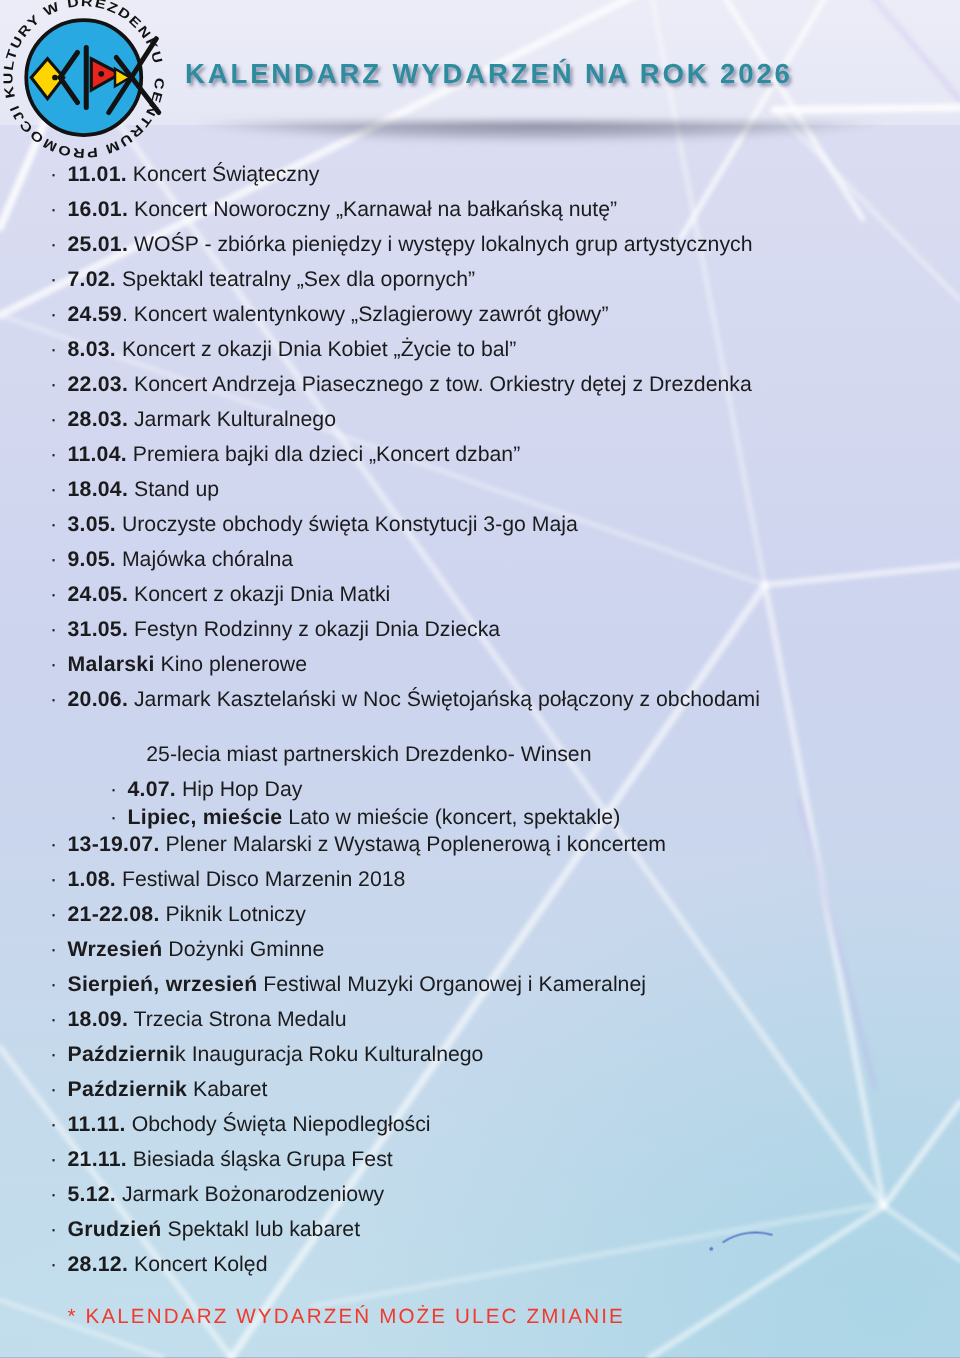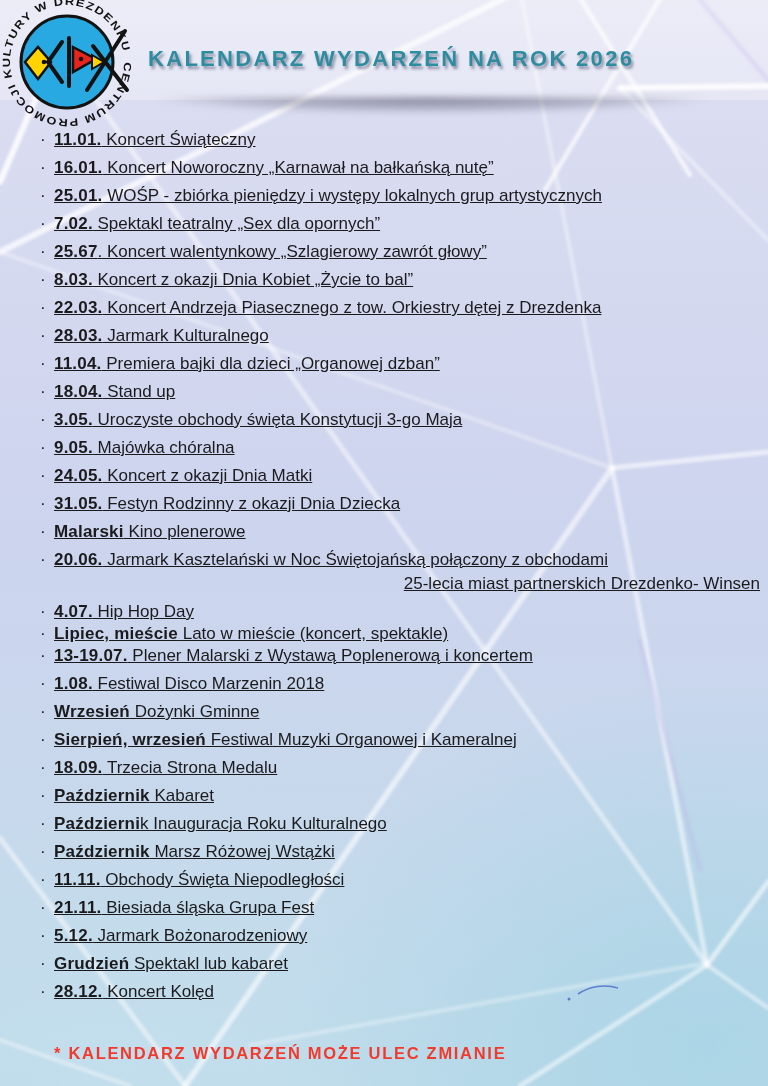--- a/index.html
+++ b/index.html
@@ -26,30 +26,30 @@
   .logo { position:absolute; left:-3px; top:-6px; }
   .page-title {
     position:absolute; left:148px; top:46px;
     font-size:22px; font-weight:700; letter-spacing:2.3px; white-space:nowrap;
     color:#2d8d9e;
     text-shadow:2px 3px 3px rgba(108,110,140,.75);
   }
   .events {
     position:absolute; left:40px; top:131px; right:8px;
     list-style:none; margin:0; padding:0;
-    font-size:17px; color:#1b1b1d;text-decoration:underline;
+    font-size:17px; color:#1b1b1d;
   }
   .events li { line-height:18px; margin-bottom:10px; white-space:nowrap; }
-  .events li.tight { margin-bottom:4px; }
+  .events li.tight { margin-bottom:4px;margin-left:48px; }
   .events .bullet { display:inline-block; width:14px; color:#1b1b1d; }
   .events .b { font-weight:700; letter-spacing:.2px; }
-  .events .cont { margin-top:6px; padding-left:77px; white-space:nowrap;text-align:right; }
+  .events .cont { margin-top:26px; padding-left:77px; white-space:nowrap; }
   .footer-note {
     position:absolute; left:54px; top:1044px;
-    font-size:16.5px; font-weight:700; letter-spacing:1.7px; white-space:nowrap;
+    font-size:16.5px; font-weight:400; letter-spacing:1.7px; white-space:nowrap;
     color:#f23a2c;
   }
 </style>
 </head>
 <body>
 
 <div class="poster">
 
   <svg class="bg-svg" width="768" height="1086" viewBox="0 0 768 1086">
     <defs>
@@ -113,29 +113,29 @@
 
   <ul class="events">
     <li><span class="bullet">·</span><span class="b">11.01.</span><span class="r"> Koncert Świąteczny</span></li>
 
     <li><span class="bullet">·</span><span class="b">16.01.</span><span class="r"> Koncert Noworoczny „Karnawał na bałkańską nutę”</span></li>
 
     <li><span class="bullet">·</span><span class="b">25.01.</span><span class="r"> WOŚP - zbiórka pieniędzy i występy lokalnych grup artystycznych</span></li>
 
     <li><span class="bullet">·</span><span class="b">7.02.</span><span class="r"> Spektakl teatralny „Sex dla opornych”</span></li>
 
-    <li><span class="bullet">·</span><span class="b">25.67</span><span class="r">. Koncert walentynkowy „Szlagierowy zawrót głowy”</span></li>
+    <li><span class="bullet">·</span><span class="b">24.59</span><span class="r">. Koncert walentynkowy „Szlagierowy zawrót głowy”</span></li>
 
     <li><span class="bullet">·</span><span class="b">8.03.</span><span class="r"> Koncert z okazji Dnia Kobiet „Życie to bal”</span></li>
 
     <li><span class="bullet">·</span><span class="b">22.03.</span><span class="r"> Koncert Andrzeja Piasecznego z tow. Orkiestry dętej z Drezdenka</span></li>
 
     <li><span class="bullet">·</span><span class="b">28.03.</span><span class="r"> Jarmark Kulturalnego</span></li>
 
-    <li><span class="bullet">·</span><span class="b">11.04.</span><span class="r"> Premiera bajki dla dzieci „Organowej dzban”</span></li>
+    <li><span class="bullet">·</span><span class="b">11.04.</span><span class="r"> Premiera bajki dla dzieci „Koncert dzban”</span></li>
 
     <li><span class="bullet">·</span><span class="b">18.04.</span><span class="r"> Stand up</span></li>
 
     <li><span class="bullet">·</span><span class="b">3.05.</span><span class="r"> Uroczyste obchody święta Konstytucji 3-go Maja</span></li>
 
     <li><span class="bullet">·</span><span class="b">9.05.</span><span class="r"> Majówka chóralna</span></li>
 
     <li><span class="bullet">·</span><span class="b">24.05.</span><span class="r"> Koncert z okazji Dnia Matki</span></li>
 
     <li><span class="bullet">·</span><span class="b">31.05.</span><span class="r"> Festyn Rodzinny z okazji Dnia Dziecka</span></li>
@@ -145,32 +145,32 @@
     <li><span class="bullet">·</span><span class="b">20.06.</span><span class="r"> Jarmark Kasztelański w Noc Świętojańską połączony z obchodami</span><div class="cont">25-lecia miast partnerskich Drezdenko- Winsen</div></li>
 
     <li class="tight"><span class="bullet">·</span><span class="b">4.07.</span><span class="r"> Hip Hop Day</span></li>
 
     <li class="tight"><span class="bullet">·</span><span class="b">Lipiec, mieście</span><span class="r"> Lato w mieście (koncert, spektakle)</span></li>
 
     <li><span class="bullet">·</span><span class="b">13-19.07.</span><span class="r"> Plener Malarski z Wystawą Poplenerową i koncertem</span></li>
 
     <li><span class="bullet">·</span><span class="b">1.08.</span><span class="r"> Festiwal Disco Marzenin 2018</span></li>
 
+    <li><span class="bullet">·</span><span class="b">21-22.08.</span><span class="r"> Piknik Lotniczy</span></li>
 
     <li><span class="bullet">·</span><span class="b">Wrzesień</span><span class="r"> Dożynki Gminne</span></li>
 
     <li><span class="bullet">·</span><span class="b">Sierpień, wrzesień</span><span class="r"> Festiwal Muzyki Organowej i Kameralnej</span></li>
 
     <li><span class="bullet">·</span><span class="b">18.09.</span><span class="r"> Trzecia Strona Medalu</span></li>
 
+    <li><span class="bullet">·</span><span class="b">Październi</span><span class="r">k Inauguracja Roku Kulturalnego</span></li>
+
     <li><span class="bullet">·</span><span class="b">Październik</span><span class="r"> Kabaret</span></li>
 
-    <li><span class="bullet">·</span><span class="b">Październi</span><span class="r">k Inauguracja Roku Kulturalnego</span></li>
-
-    <li><span class="bullet">·</span><span class="b">Październik</span><span class="r"> Marsz Różowej Wstążki</span></li>
 
     <li><span class="bullet">·</span><span class="b">11.11.</span><span class="r"> Obchody Święta Niepodległości</span></li>
 
     <li><span class="bullet">·</span><span class="b">21.11.</span><span class="r"> Biesiada śląska Grupa Fest</span></li>
 
     <li><span class="bullet">·</span><span class="b">5.12.</span><span class="r"> Jarmark Bożonarodzeniowy</span></li>
 
     <li><span class="bullet">·</span><span class="b">Grudzień</span><span class="r"> Spektakl lub kabaret</span></li>
 
     <li><span class="bullet">·</span><span class="b">28.12.</span><span class="r"> Koncert Kolęd</span></li>

